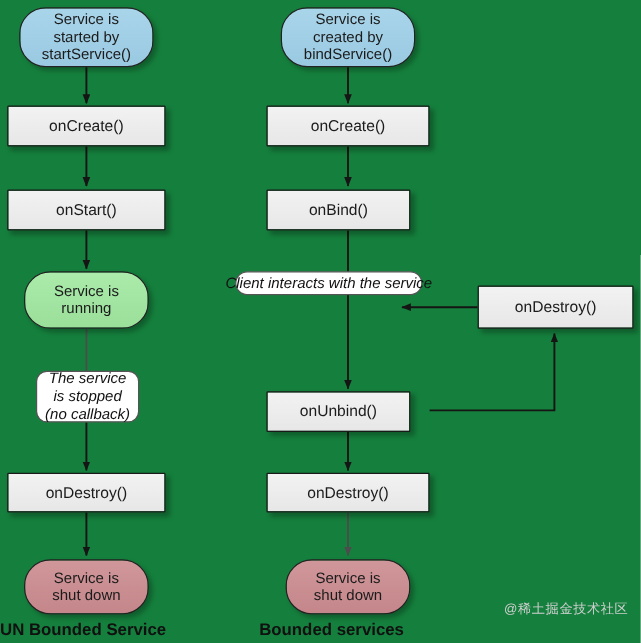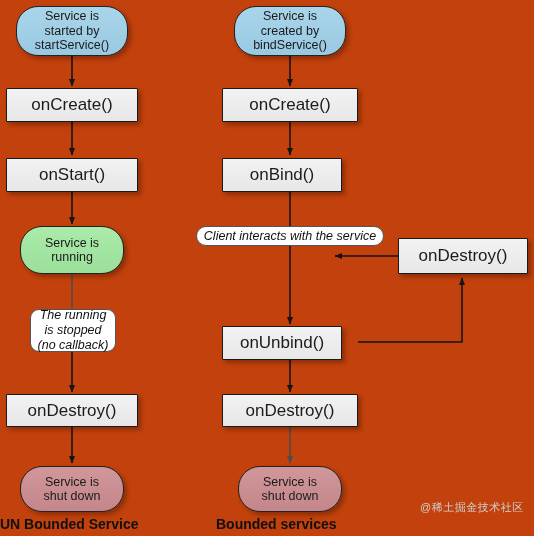--- a/index.html
+++ b/index.html
@@ -7,21 +7,21 @@
     padding: 0;
     background: #ffffff;
   }
   body {
     font-family: "Liberation Sans", sans-serif;
   }
   #canvas {
     position: relative;
     width: 534px;
     height: 536px;
-    background: #c2410c;
+    background: #15803d;
     overflow: hidden;
   }
   #edges {
     position: absolute;
     left: 0;
     top: 0;
     width: 534px;
     height: 536px;
     pointer-events: none;
   }
@@ -34,21 +34,21 @@
     text-align: center;
     color: #1b1b1b;
     border: 1px solid #1a1a1a;
     box-shadow: 3px 3px 4px rgba(0,0,0,0.28);
     line-height: 1.16;
     z-index: 3;
   }
   .node.process {
     background: #ececec;
     background: linear-gradient(180deg, #f2f2f2 0%, #e7e7e7 100%);
-    font-size: 17px;
+    font-size: 13px;
     border-radius: 1px;
   }
   .node.terminal {
     border-radius: 22px;
     font-size: 12.5px;
     border: 1px solid #222222;
   }
   .node.start {
     background: #a0cfe6;
     background: linear-gradient(180deg, #a9d5ea 0%, #99c9e2 100%);
@@ -152,21 +152,21 @@
 
   <div class="node terminal running" style="left:20px; top:226px; width:104px; height:48px;">
     <span>
       <span class="nl">Service is</span>
       <span class="nl">running</span>
     </span>
   </div>
 
   <div class="note" style="left:30px; top:309px; width:86px; height:43px;">
     <span>
-      <span class="nl">The running</span>
+      <span class="nl">The service</span>
       <span class="nl">is stopped</span>
       <span class="nl">(no callback)</span>
     </span>
   </div>
 
   <div class="node process" style="left:6px; top:394px; width:132px; height:33px;">
     <span>onDestroy()</span>
   </div>
 
   <div class="node terminal shutdown" style="left:20px; top:466px; width:104px; height:46px;">
@@ -187,21 +187,21 @@
   </div>
 
   <div class="node process" style="left:222px; top:88px; width:136px; height:34px;">
     <span>onCreate()</span>
   </div>
 
   <div class="node process" style="left:222px; top:158px; width:120px; height:34px;">
     <span>onBind()</span>
   </div>
 
-  <div class="note pill" style="left:196px; top:226px; width:188px; height:20px;">
+  <div class="note pill" style="left:196px; top:226px; width:156px; height:20px;">
     <span>Client interacts with the service</span>
   </div>
 
   <div class="node process" style="left:398px; top:238px; width:130px; height:36px;">
     <span>onDestroy()</span>
   </div>
 
   <div class="node process" style="left:222px; top:326px; width:120px; height:34px;">
     <span>onUnbind()</span>
   </div>

